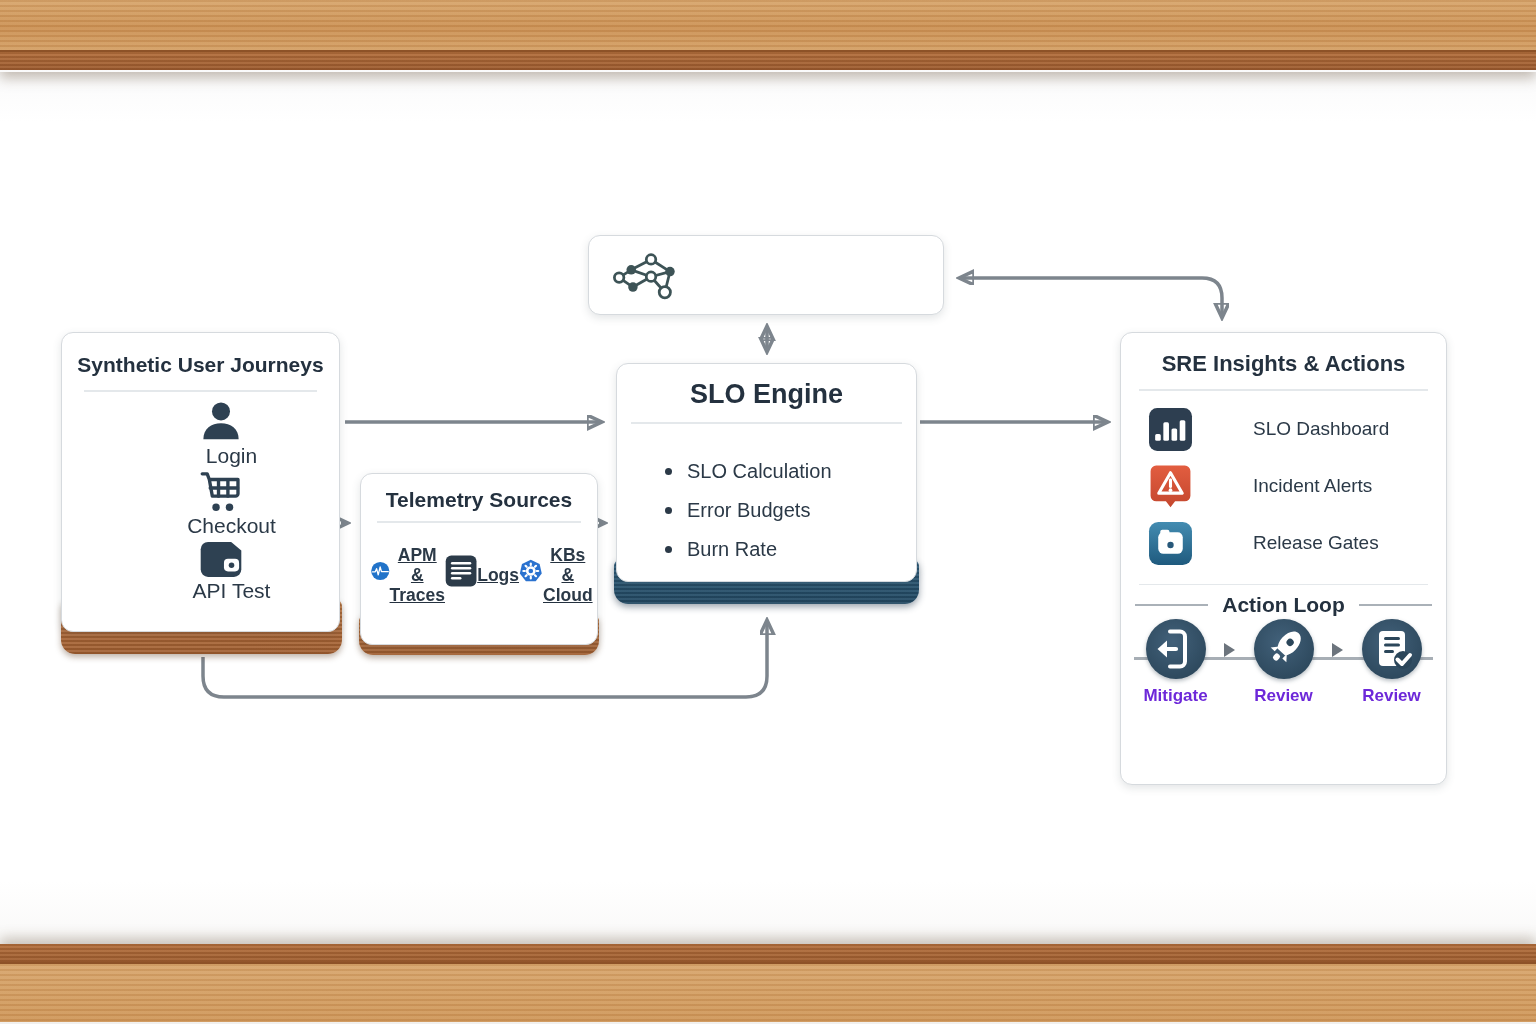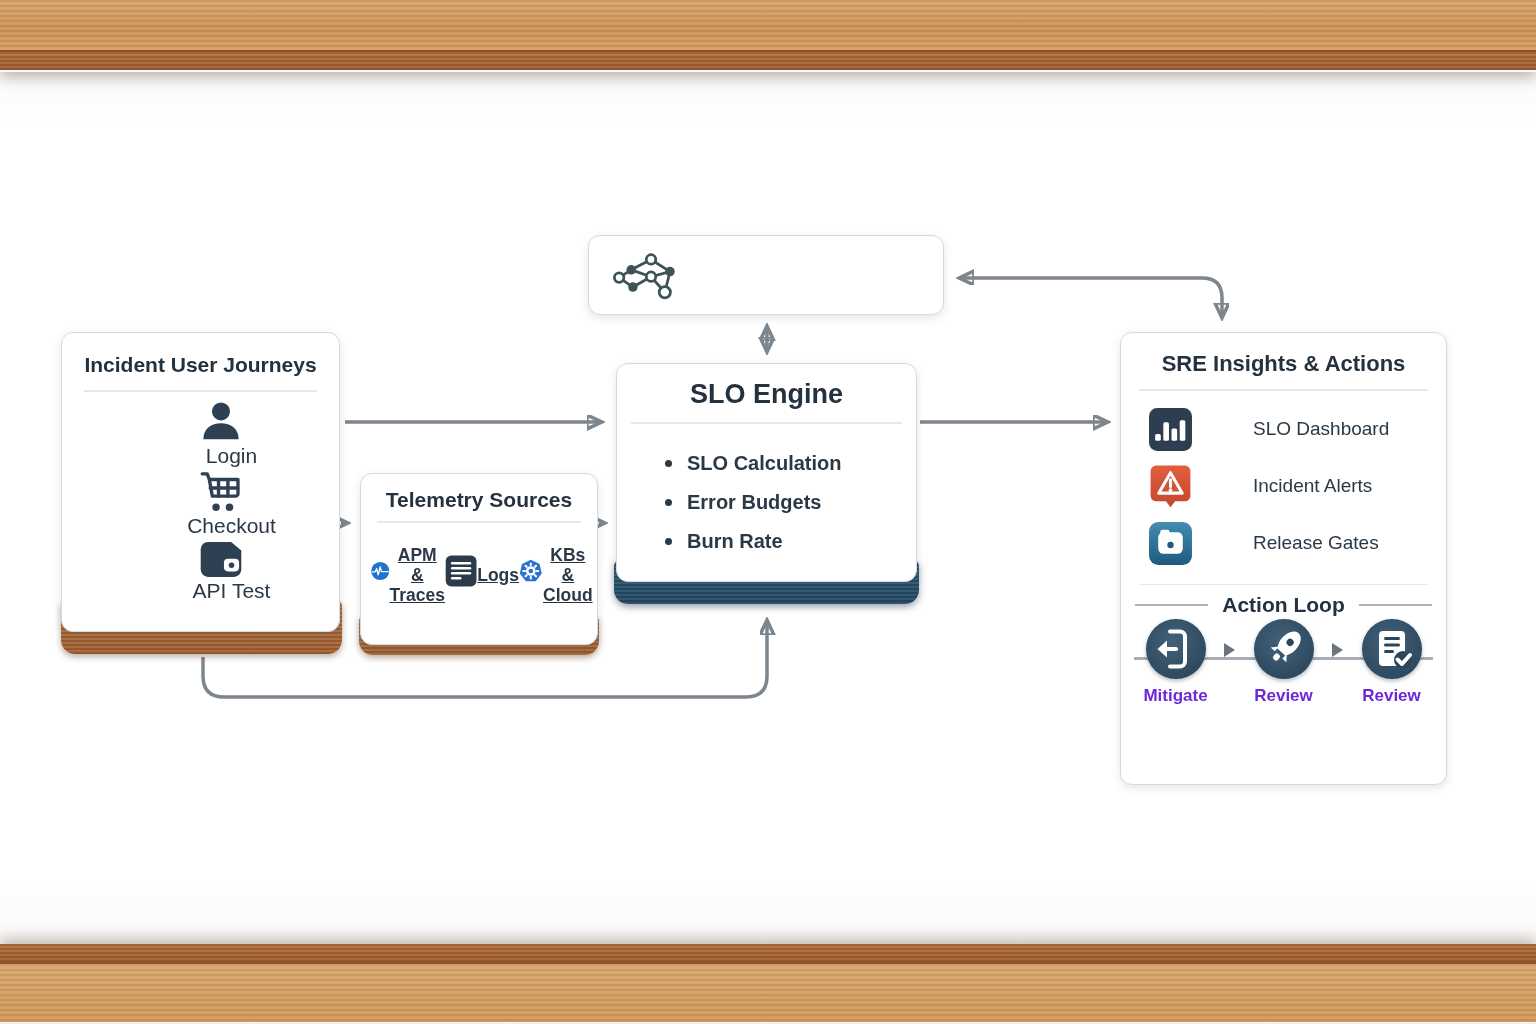--- a/index.html
+++ b/index.html
@@ -55,21 +55,21 @@
   .tel-card{left:360px;top:473px;width:238px;height:172px;padding-top:14px;}
   .tel-card .card-title{font-size:21px;}
   .tel-card .divider{margin:9px 16px 0;}
   .tel-cols{display:flex;justify-content:space-between;padding:14px 10px 0;}
   .tel-col{width:74px;display:flex;align-items:center;text-decoration:underline;}
   .tel-col .lbl{font-size:17.5px;font-weight:600;color:#2b3947;text-align:center;line-height:1.15;margin-top:8px;}
   
   .slo-card{left:616px;top:363px;width:301px;height:219px;padding-top:15px;}
   .slo-card .card-title{font-size:27px;font-weight:700;}
   .slo-card .divider{margin:12px 14px 0;}
-  .slo-bullets{margin-top:20px;padding-left:48px;font-weight:bold;}
+  .slo-bullets{margin-top:28px;padding-left:48px;}
   .bullet-row{display:flex;align-items:center;height:39px;}
   .bullet-dot{width:7px;height:7px;border-radius:50%;background:#2b3947;margin-right:15px;flex:none;}
   .bullet-row .lbl{font-size:20px;color:#2b3947;}
   
   .sre-card{left:1120px;top:332px;width:327px;height:453px;padding-top:18px;}
   .sre-card .card-title{font-size:22px;}
   .sre-card .divider{margin:12px 18px 0;}
   .sre-rows{margin-top:10px;}
   .sre-row{display:flex;align-items:center;height:57px;padding-left:27px;gap:41px;}
   .sre-row .lbl{font-size:19px;margin-left:19px;color:#2b3947;}
@@ -147,21 +147,21 @@
       <circle cx="51" cy="31" r="5.5" fill="#fff" stroke="#3d5356" stroke-width="3.2"></circle>
       <circle cx="67" cy="49" r="6.5" fill="#fff" stroke="#3d5356" stroke-width="3.2"></circle>
       <circle cx="28" cy="23" r="5.5" fill="#3d5356"></circle>
       <circle cx="30" cy="43" r="5.5" fill="#3d5356"></circle>
       <circle cx="73" cy="25" r="5.5" fill="#3d5356"></circle>
     </svg>
   </div>
 
   <div class="base wood" style="left:61px;top:600px;width:281px;height:54px;"></div>
   <div class="card syn-card">
-    <div class="card-title">Incident User Journeys</div>
+    <div class="card-title">Synthetic User Journeys</div>
     <div class="divider"></div>
     <div class="syn-rows">
       <div class="item-row">
         <svg width="48" height="48" viewBox="0 0 24 24">
           <circle cx="12" cy="7" r="4.7" fill="#2e4152"></circle>
           <path d="M12 13.2 c-5.1 0 -9.2 2.9 -9.2 8.3 h18.4 c0 -5.4 -4.1 -8.3 -9.2 -8.3 z" fill="#2e4152"></path>
         </svg>
         <span class="lbl">Login</span>
       </div>
       <div class="item-row">

